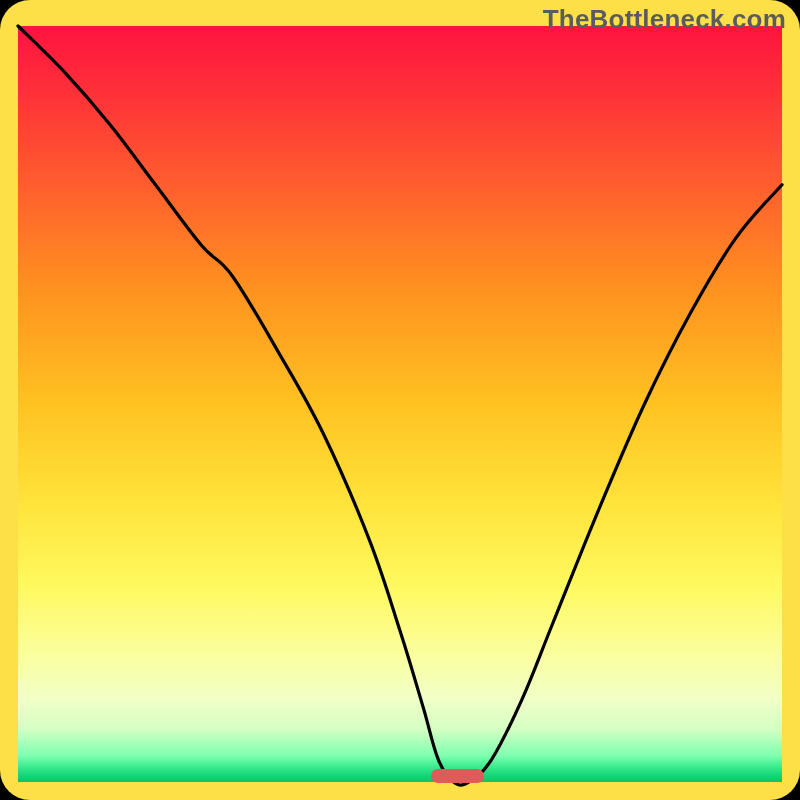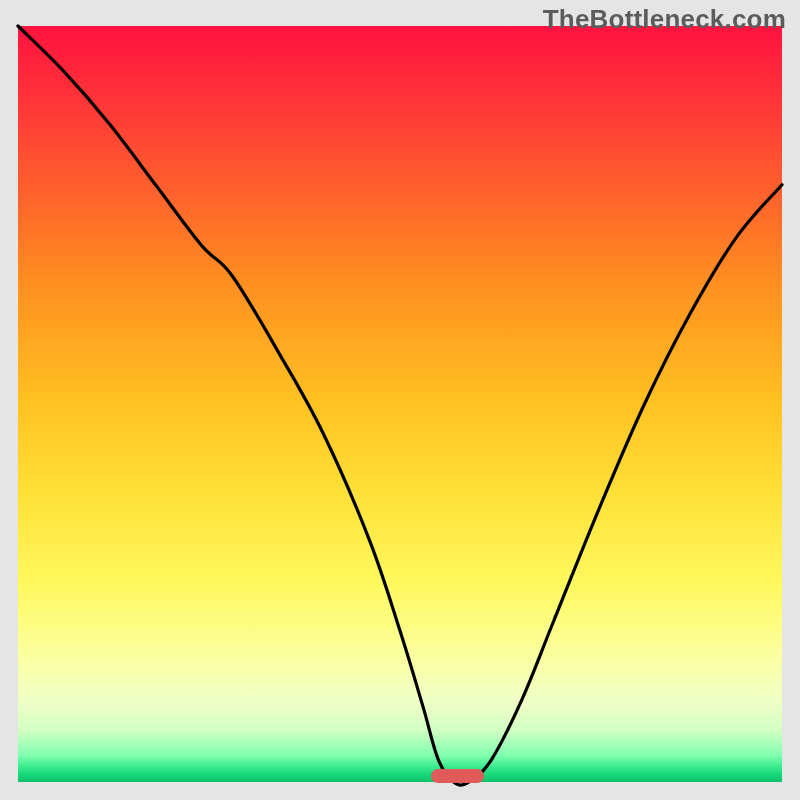--- a/index.html
+++ b/index.html
@@ -8,21 +8,22 @@
     width: 800px;
     height: 800px;
     overflow: hidden;
     background: #000;
     font-family: Arial, Helvetica, sans-serif;
   }
   .frame {
     position: relative;
     width: 800px;
     height: 800px;
-    background: #e5e5e5;
+    background: #fde047;
+    border-radius: 30px;
   }
   .watermark {
     position: absolute;
     top: 4px;
     right: 14px;
     color: #5c5c5c;
     font-size: 26px;
     font-weight: 600;
     letter-spacing: 0.2px;
     z-index: 20;

